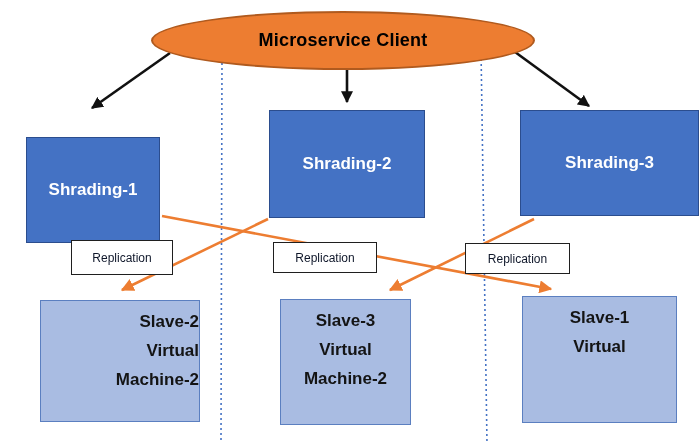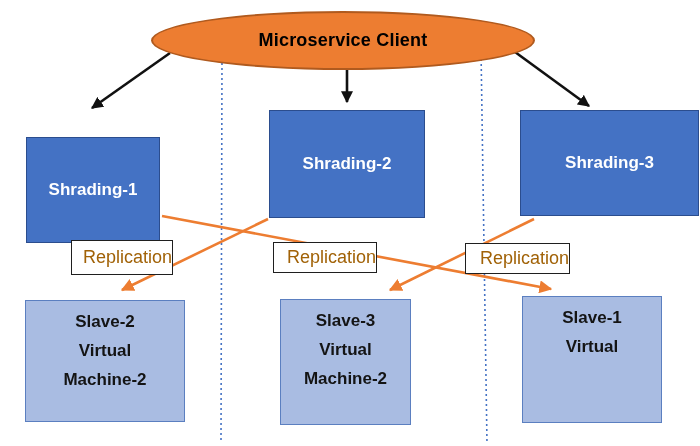--- a/index.html
+++ b/index.html
@@ -23,34 +23,34 @@
     position:absolute;background:#4472C4;border:1.6px solid #2B4D8E;box-sizing:border-box;
     display:flex;align-items:center;justify-content:center;
     color:#ffffff;font-size:17px;font-weight:600;
   }
   .shard.s1{left:26px;top:112px;width:134px;height:106px;margin-top:25px;}
   .shard.s2{left:269px;top:110px;width:156px;height:108px;}
   .shard.s3{left:520px;top:110px;width:179px;height:106px;}
 
   .repl{
     position:absolute;background:#ffffff;border:1.6px solid #1f1f1f;box-sizing:border-box;
-    display:flex;align-items:center;justify-content:flex-end;
-    color:#a16207;font-size:18px;font-weight:500;
+    display:flex;align-items:center;justify-content:center;
+    color:#0f172a;font-size:12px;font-weight:500;
   }
   .repl.r1{left:71px;top:240px;width:102px;height:35px;}
   .repl.r2{left:273px;top:242px;width:104px;height:31px;}
   .repl.r3{left:465px;top:243px;width:105px;height:31px;}
 
   .slave{
     position:absolute;background:#A9BCE2;border:1.6px solid #5B7FC0;box-sizing:border-box;
     color:#141414;font-size:17px;font-weight:600;text-align:center;
   }
-  .slave.v1{left:25px;top:300px;width:160px;height:122px;}
+  .slave.v1{left:40px;top:300px;width:160px;height:122px;text-align:right;}
   .slave.v2{left:280px;top:299px;width:131px;height:126px;}
-  .slave.v3{left:522px;top:296px;width:140px;height:127px;}
+  .slave.v3{left:522px;top:296px;width:155px;height:127px;}
   .slave .l1{margin-top:8px;line-height:26px;}
   .slave .l2{margin-top:3px;line-height:26px;}
   .slave .l3{margin-top:3px;line-height:26px;}
 </style>
 </head>
 <body>
 
 <div class="canvas">
 
   <svg class="layer" viewBox="0 0 700 446" xmlns="http://www.w3.org/2000/svg">

